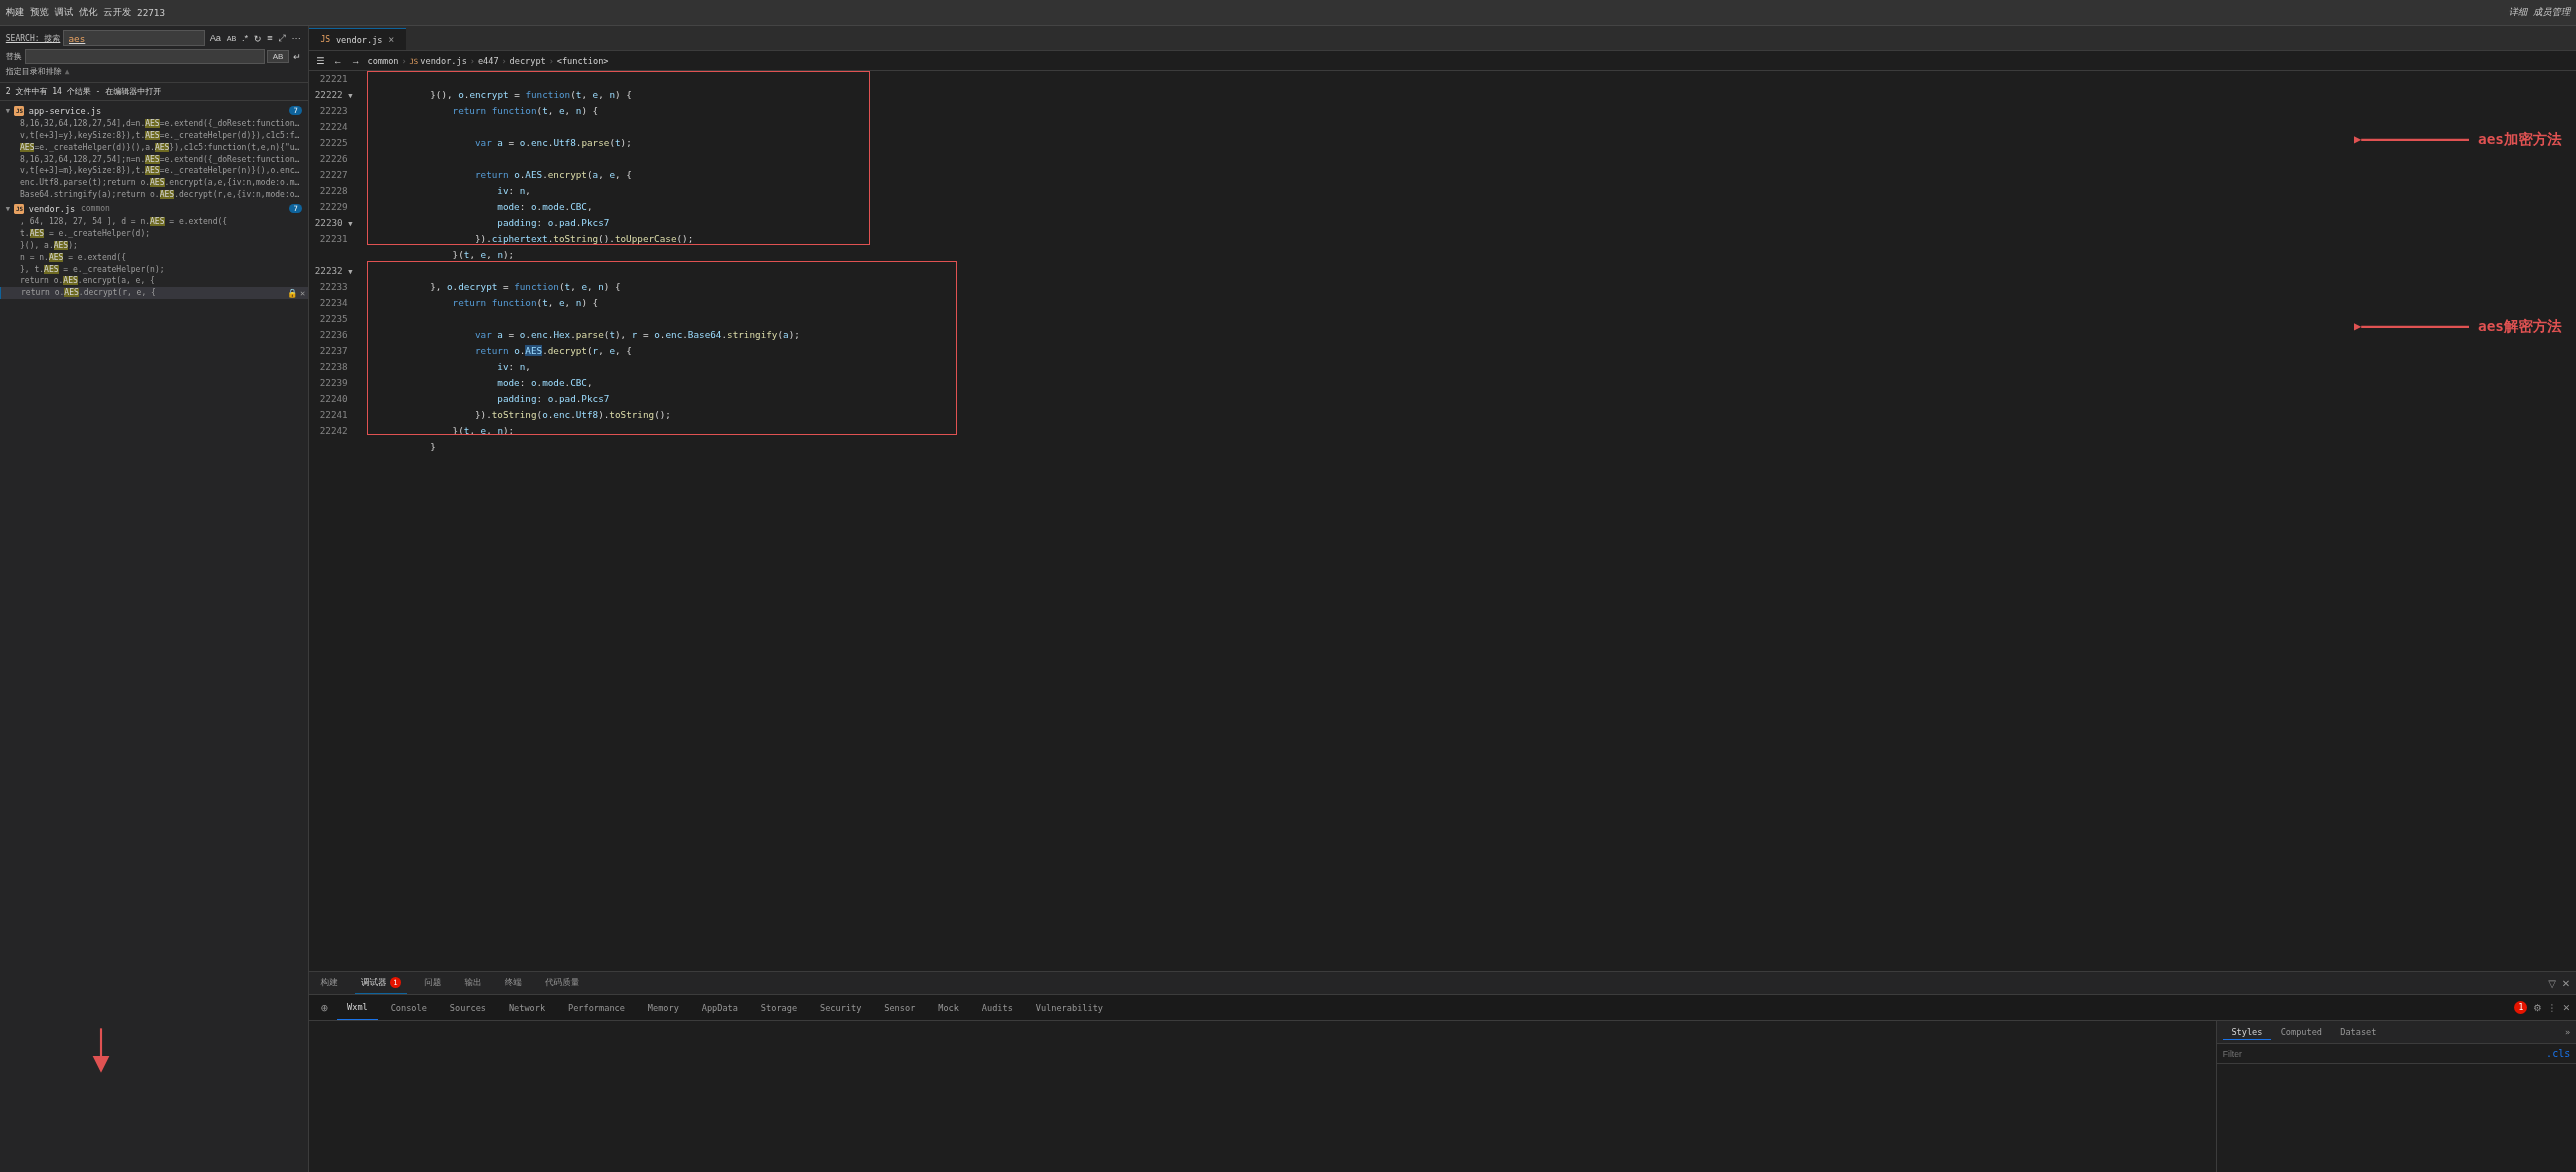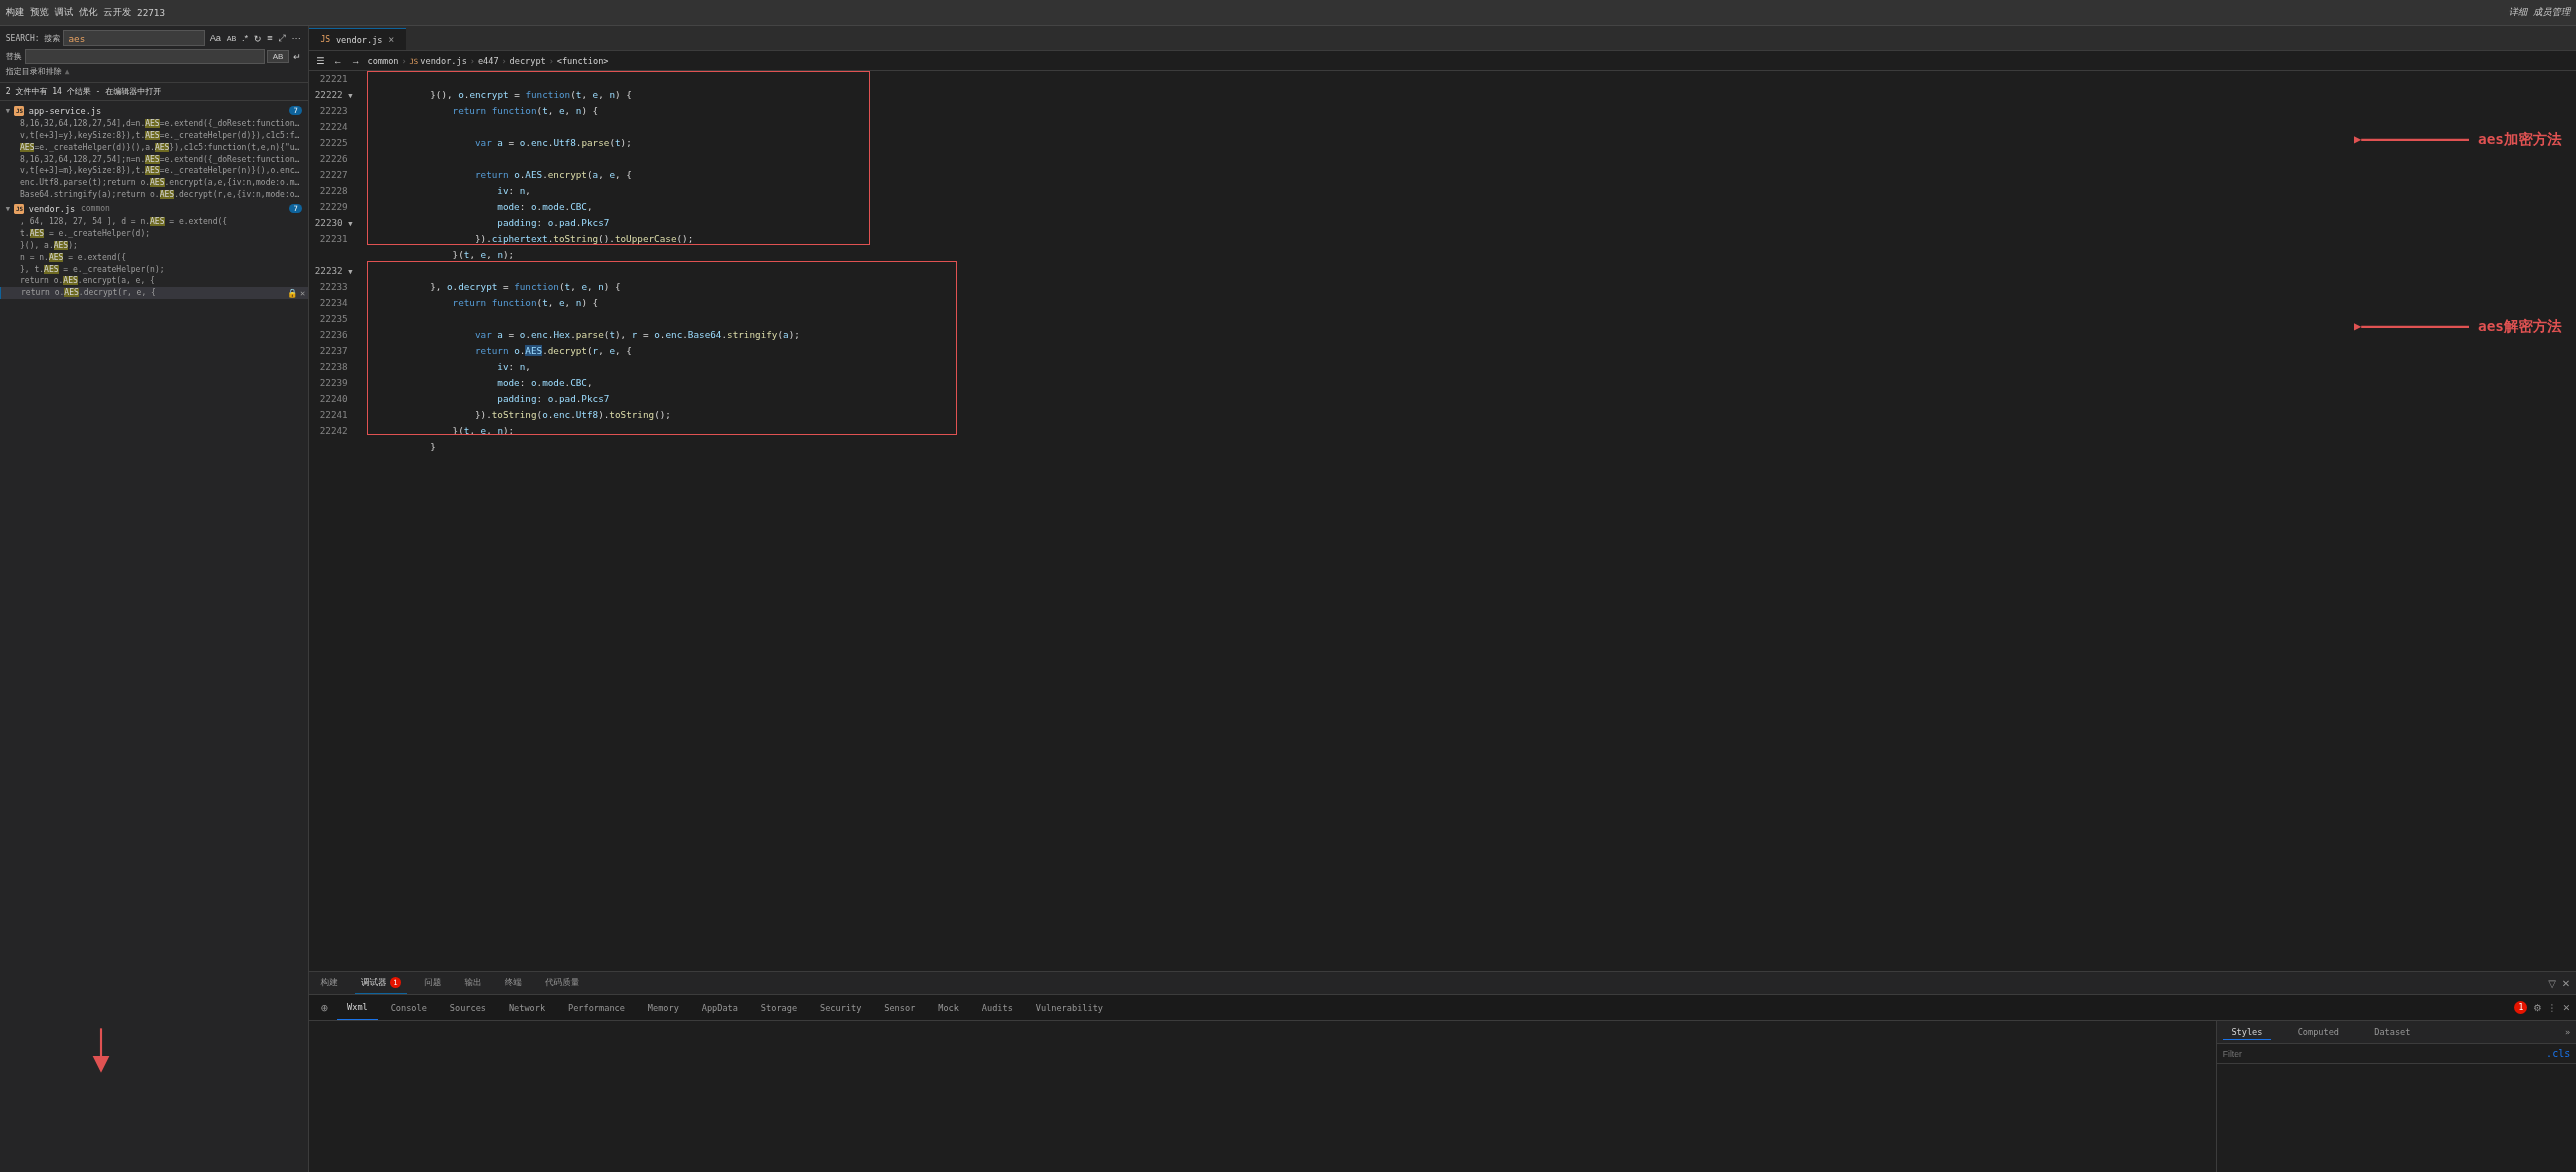--- a/index.html
+++ b/index.html
@@ -417,21 +417,21 @@
       display: flex;
       flex-direction: column;
     }
 
     .styles-tabs {
       height: 23px;
       background: #252526;
       display: flex;
       align-items: center;
       padding: 0 5.8px;
-      gap: 18px;
+      gap: 1px;
       border-bottom: 0.7px solid #3c3c3c;
       flex-shrink: 0;
     }
     .styles-tab {
       padding: 2.9px 8.6px;
       font-size: 8.6px;
       color: #969696;
       cursor: pointer;
     }
     .styles-tab.active {
@@ -487,21 +487,21 @@
     <span class="top-toolbar-text">详细</span>
     <span class="top-toolbar-text">成员管理</span>
   </span>
 </div>
 
 <div class="main-area">
 
   <div class="sidebar">
     <div class="sidebar-header">
       <div class="search-bar">
-        <div style="display:flex;align-items:center;gap:2.9px;flex:1;">
+        <div style="display:flex;align-items:center;gap:2.9px;flex:1;text-decoration:underline;">
           <span class="search-label">SEARCH: 搜索</span>
           <input class="search-input" value="aes" style="">
         </div>
         <div class="search-icons">
           <button class="icon-btn">Aa</button>
           <button class="icon-btn" style="font-size:7.2px;">AB</button>
           <button class="icon-btn">.*</button>
           <button class="icon-btn">↻</button>
           <button class="icon-btn">≡</button>
           <button class="icon-btn">⤢</button>

